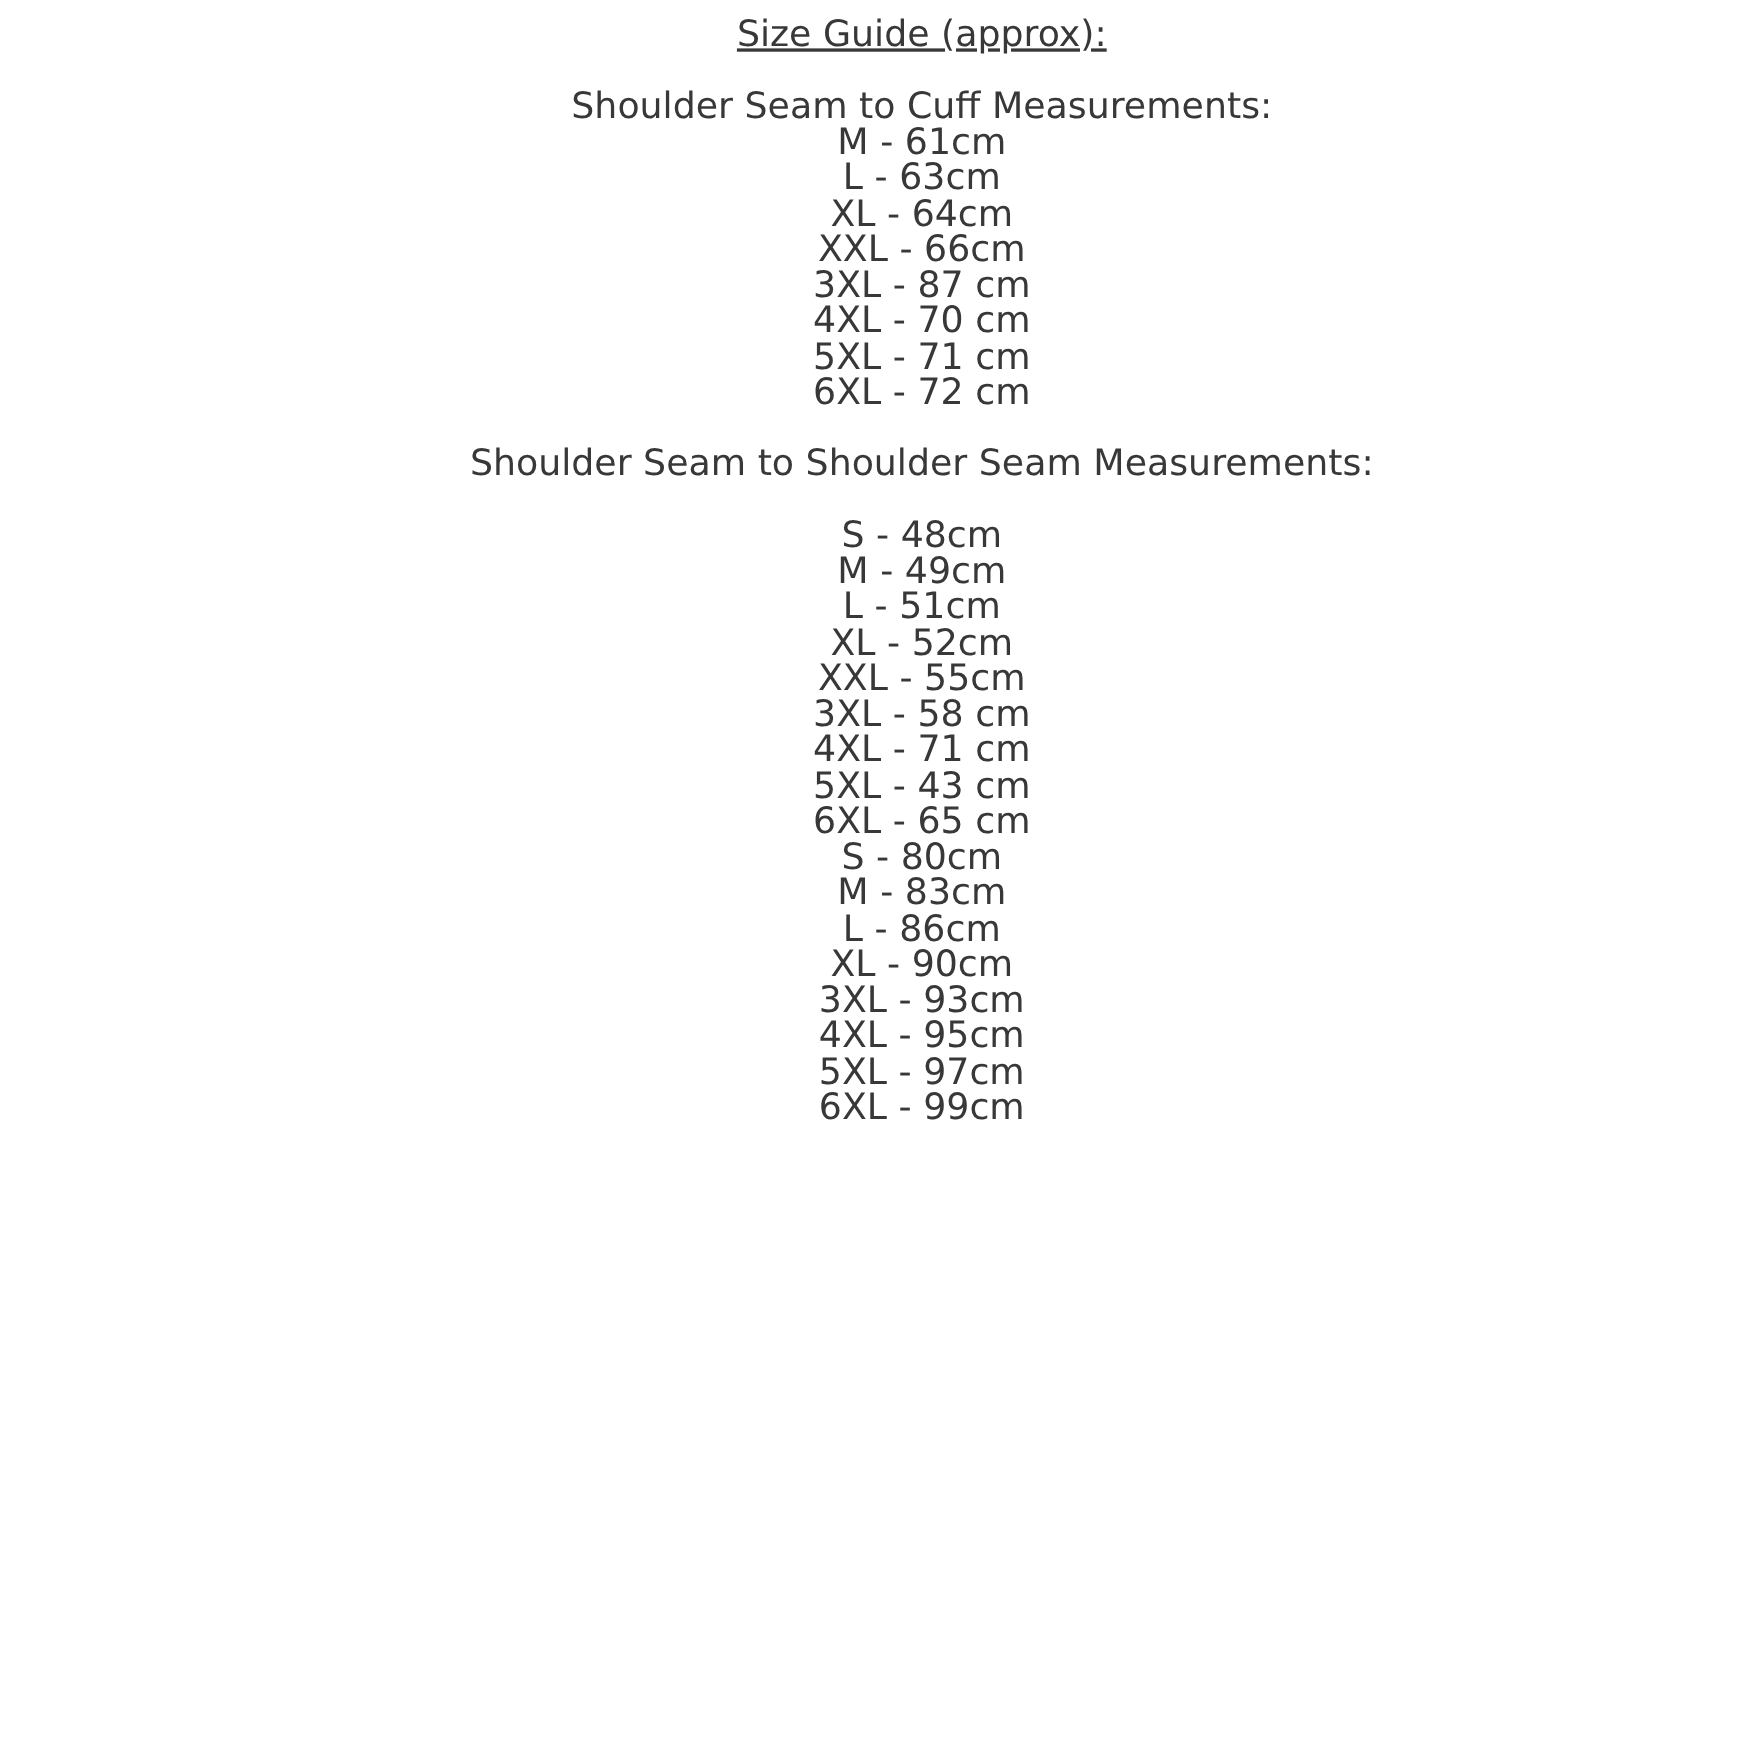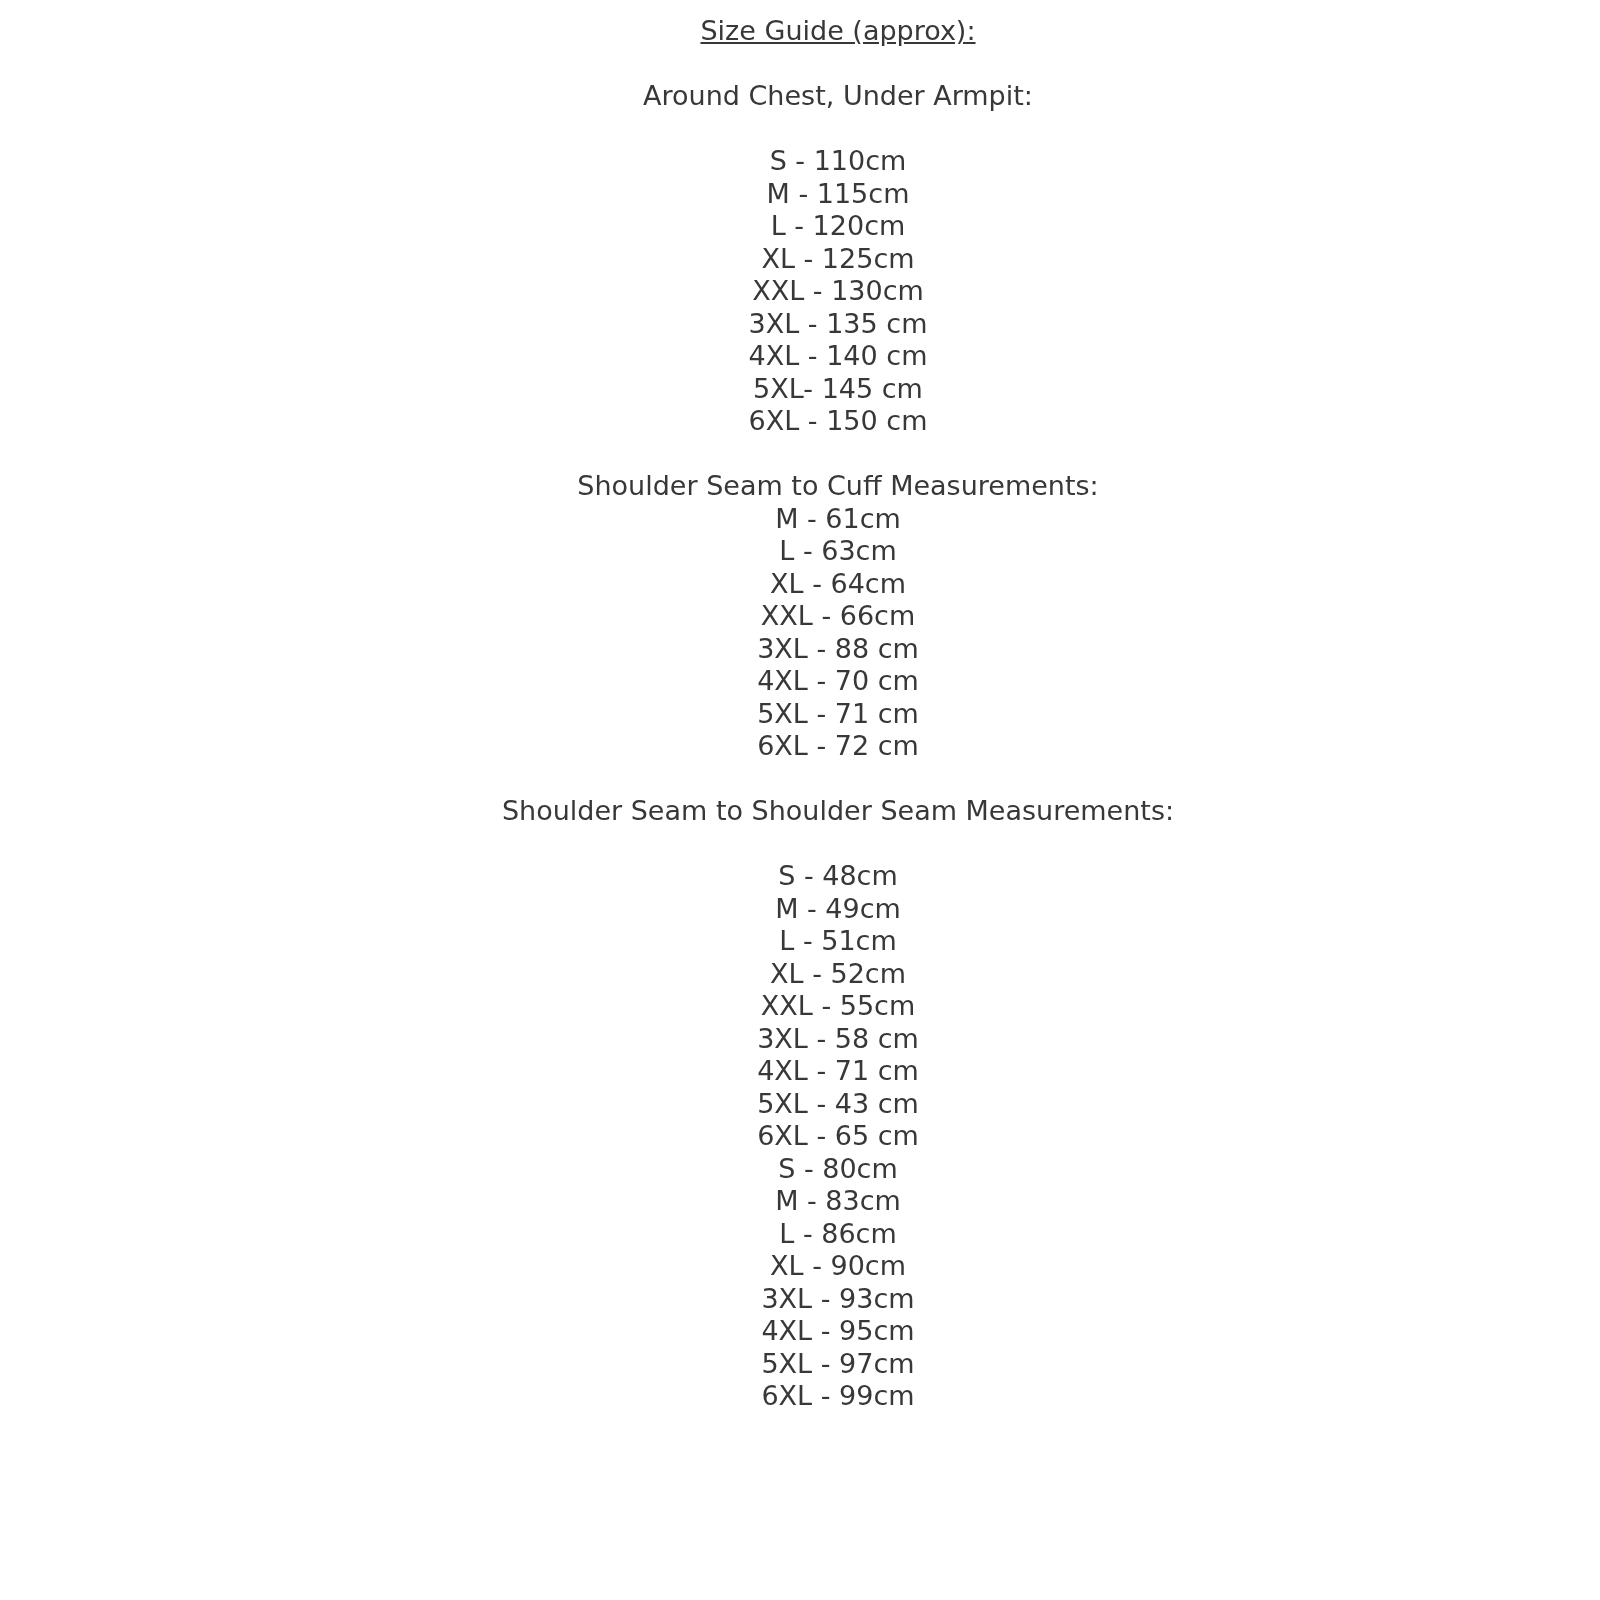--- a/index.html
+++ b/index.html
@@ -8,21 +8,21 @@
     background: #ffffff;
   }
   .page {
     width: 1600px;
     height: 1600px;
     box-sizing: border-box;
     padding-top: 15px;
     padding-left: 76px; 
     background: #ffffff;
     font-family: "DejaVu Sans", "Liberation Sans", sans-serif;
-    font-size: 27px;
+    font-size: 33px;
     line-height: 32.5px;
     color: #383838;
     text-align: center;
     overflow: hidden;
   }
   .doc-title {
     text-decoration: underline;
     margin-bottom: 32.5px; 
   }
   .section-heading {
@@ -35,40 +35,28 @@
     white-space: pre;
   }
 </style>
 </head>
 <body>
 
 <div class="page">
 
   <div class="doc-title">Size Guide (approx):</div>
 
-  <div>
-    <div class="section-heading gap-after">Around Chest, Under Armpit:</div>
-    <div class="size-line">S - 110cm</div>
-    <div class="size-line">M - 115cm</div>
-    <div class="size-line">L - 120cm</div>
-    <div class="size-line">XL - 125cm</div>
-    <div class="size-line">XXL - 130cm</div>
-    <div class="size-line">3XL - 135 cm</div>
-    <div class="size-line">4XL - 140 cm</div>
-    <div class="size-line">5XL- 145 cm</div>
-    <div class="size-line">6XL - 150 cm</div>
-  </div>
 
   <div>
     <div class="section-heading">Shoulder Seam to Cuff Measurements:</div>
     <div class="size-line">M - 61cm</div>
     <div class="size-line">L - 63cm</div>
     <div class="size-line">XL - 64cm</div>
     <div class="size-line">XXL - 66cm</div>
-    <div class="size-line">3XL - 88 cm</div>
+    <div class="size-line">3XL - 87 cm</div>
     <div class="size-line">4XL - 70 cm</div>
     <div class="size-line">5XL - 71 cm</div>
     <div class="size-line">6XL - 72 cm</div>
   </div>
 
   <div>
     <div class="section-heading gap-after">Shoulder Seam to Shoulder Seam Measurements:</div>
     <div class="size-line">S - 48cm</div>
     <div class="size-line">M - 49cm</div>
     <div class="size-line">L - 51cm</div>

